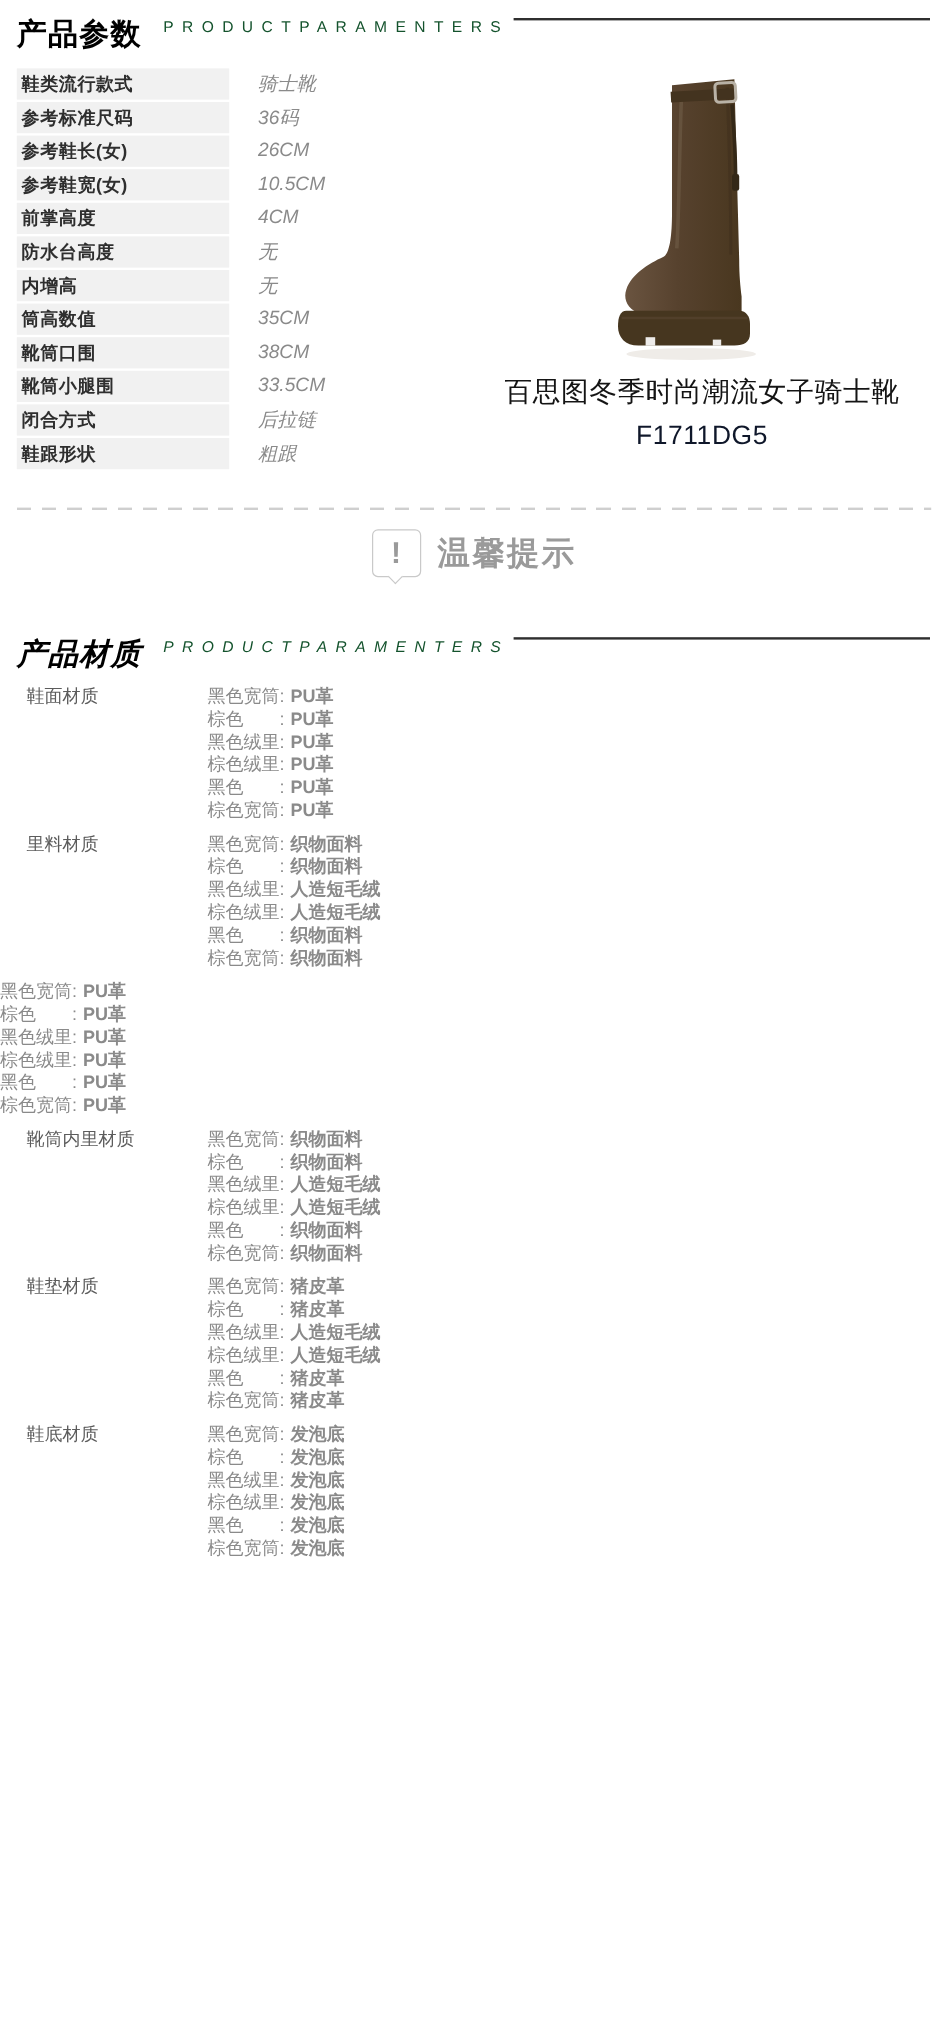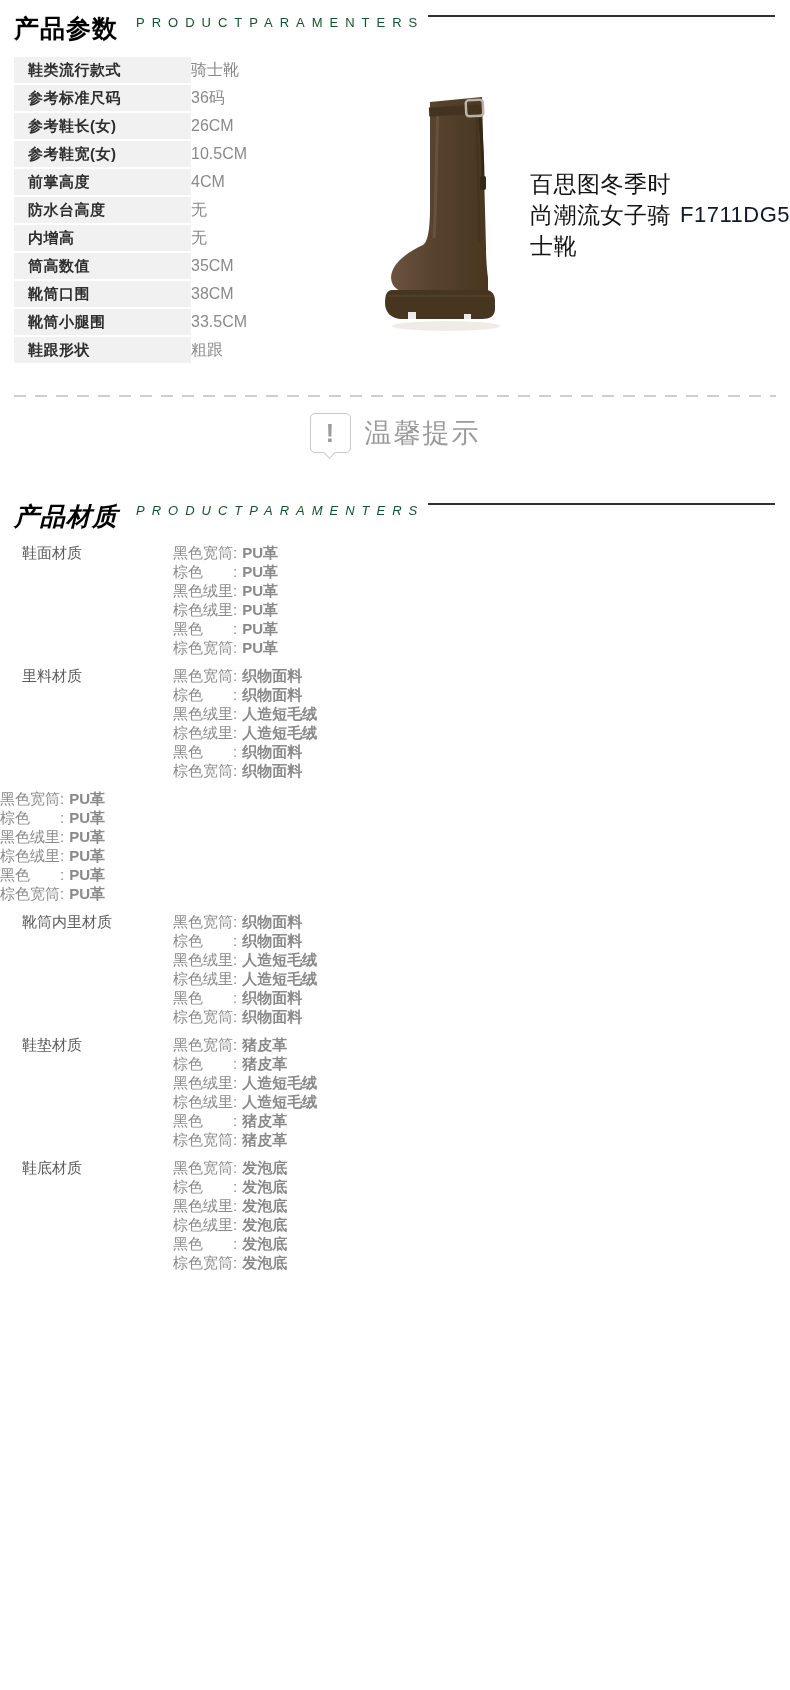--- a/index.html
+++ b/index.html
@@ -17,25 +17,25 @@
   .sec-line  { flex:1; height:0; border-top:2px solid #2f2f2f; margin-left:4px; margin-top:3px; }
 
   #header1 { padding-top:12px; }
 
   
   .content { display:flex; margin-top:12px; }
   .param-table { width:380px; padding-left:14px; }
   .param-row { display:flex; align-items:center; height:26px; margin-bottom:2px; }
   .param-label {
     width:177px; height:26px; background:#f1f1f1; display:flex; align-items:center;
-    padding-left:14px; font-size:15px; color:#2e2e2e; font-weight:bold; letter-spacing:.5px;
-  }
-  .param-value { margin-left:0; font-size:16px; color:#8a8a8a; }
-
-  .product-col { flex:1; display:flex; flex-direction:row; align-items:center; }
+    padding-left:4px; font-size:15px; color:#2e2e2e; font-weight:bold; letter-spacing:.5px;
+  }
+  .param-value { margin-left:24px; font-size:16px; color:#8a8a8a;font-style:italic; }
+
+  .product-col { flex:1; display:flex; flex-direction:column; align-items:center; }
   .boot-figure { height:246px; display:flex; align-items:flex-start; justify-content:center; }
   .product-title { margin-top:8px; font-size:23px; color:#141414; letter-spacing:.5px; }
   .product-model { margin-top:8px; font-size:22px; color:#0f172a; letter-spacing:.5px; }
 
   
   .divider {
     margin:30px 14px 0 14px; height:2px;
     background:repeating-linear-gradient(90deg,#cfcfcf 0 12px,transparent 12px 21px);
   }
 
@@ -44,21 +44,21 @@
   .tips-head { margin-top:16px; display:flex; align-items:center; justify-content:center; }
   .tip-bubble {
     position:relative; width:41px; height:40px; border:1px solid #c9c9c9; border-radius:5px;
     display:flex; align-items:center; justify-content:center; background:#fff;
   }
   .tip-bubble .bang { font-size:25px; color:#9a9a9a; font-weight:bold; line-height:1; }
   .tip-tail {
     position:absolute; left:14px; bottom:-5px; width:9px; height:9px; background:#fff;
     border-right:1px solid #c9c9c9; border-bottom:1px solid #c9c9c9; transform:rotate(45deg);
   }
-  .tips-title { margin-left:14px; font-size:27px; font-weight:normal; color:#9a9a9a; letter-spacing:2px; }
+  .tips-title { margin-left:14px; font-size:27px; font-weight:bold; color:#9a9a9a; letter-spacing:2px; }
   .tips-text { margin-top:10px; font-size:17px; color:#2e2e2e; letter-spacing:.3px; }
 
   #header2 { margin-top:31px;font-style:italic; }
 
   
   .materials { margin-top:10px; }
   .mat-section { display:flex; margin-bottom:9px; }
   .mat-label { width:173px; padding-left:22px; font-size:15px; color:#5c5c5c; line-height:19px; white-space:nowrap; }
   .mat-rows { font-size:15px; color:#8a8a8a; }
   .mat-line { line-height:19px; white-space:nowrap; }
@@ -112,20 +112,24 @@
       </div>
     <div class="param-row">
         <span class="param-label">靴筒口围</span>
         <span class="param-value">38CM</span>
       </div>
     <div class="param-row">
         <span class="param-label">靴筒小腿围</span>
         <span class="param-value">33.5CM</span>
       </div>
     <div class="param-row">
+        <span class="param-label">闭合方式</span>
+        <span class="param-value">后拉链</span>
+      </div>
+    <div class="param-row">
         <span class="param-label">鞋跟形状</span>
         <span class="param-value">粗跟</span>
       </div>
   </div>
 
   <div class="product-col">
     <div class="boot-figure">
       <svg width="150" height="246" viewBox="0 0 150 246">
         <defs>
           <linearGradient id="shaftGrad" x1="0" y1="0" x2="1" y2="0">

